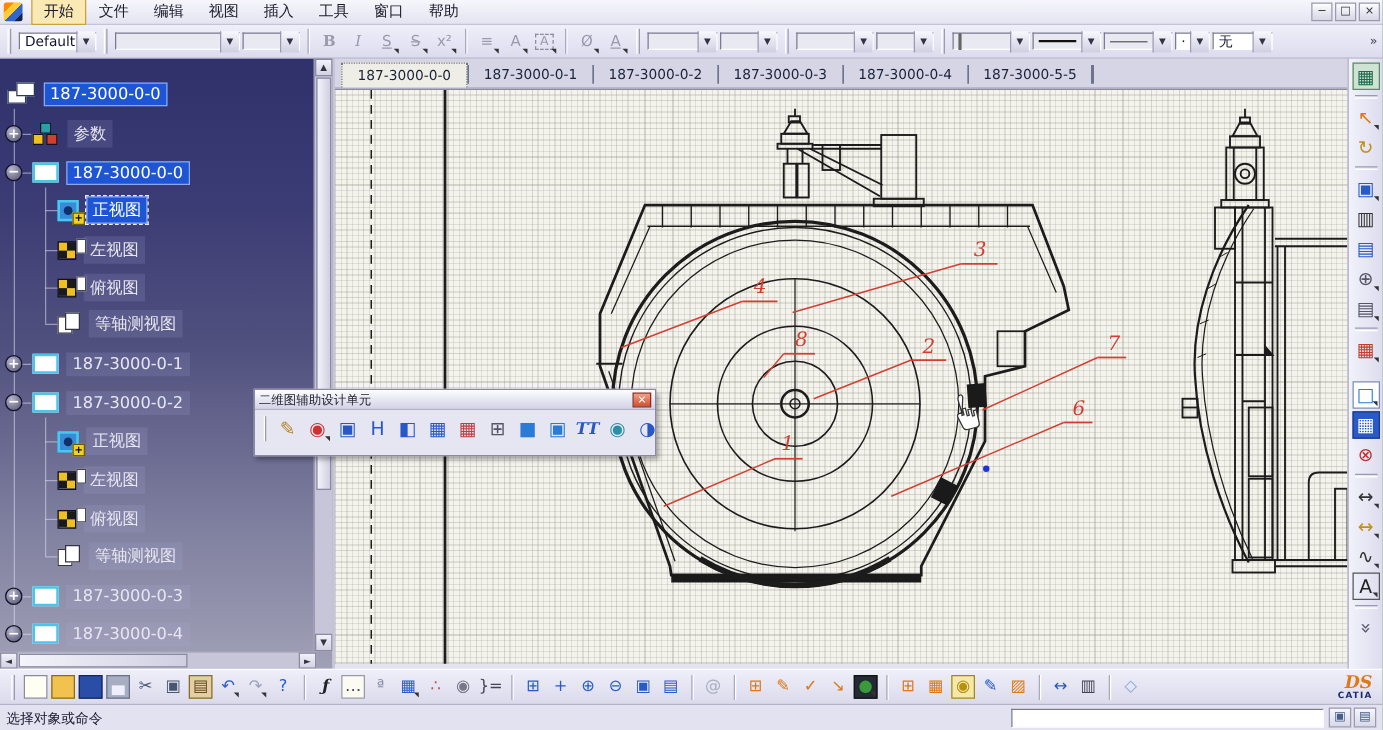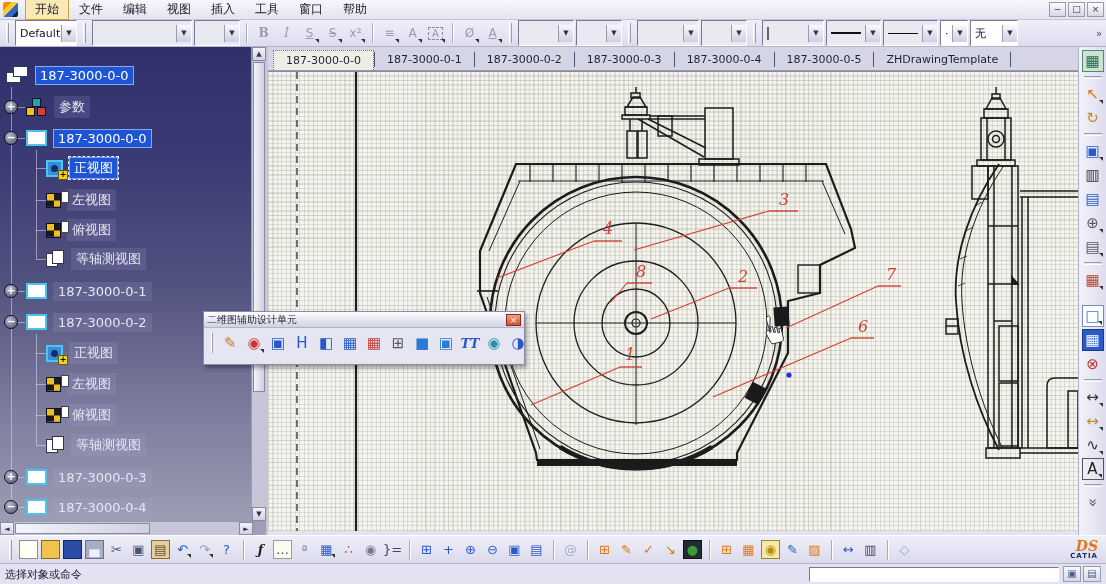--- a/index.html
+++ b/index.html
@@ -16,21 +16,21 @@
   .menu-item.active{background:#fae9b5;border-color:#c8a23c;}
   .win-controls{margin-left:auto;display:flex;gap:2px;padding-right:2px;}
   .win-btn{width:17px;height:15px;text-align:center;font-size:9px;line-height:13px;color:#333;
            background:linear-gradient(#fdfdfe,#d6d6e6);border:1px solid #9a9ab2;}
 
   
   .fmt-bar{position:absolute;top:20px;left:0;right:0;height:27px;display:flex;align-items:center;gap:2px;
            background:linear-gradient(#efeffa,#dcdcee);border-bottom:1px solid #b2b2c8;padding-left:2px;}
   .grip{width:3px;height:20px;border-left:1px solid #fff;border-right:1px solid #9a9ab2;margin:0 4px;}
   .vsep{width:1px;height:20px;background:#a8a8c0;box-shadow:1px 0 0 #fff;margin:0 4px;}
-  .combo{height:26px;display:flex;align-items:center;background:#fff;
+  .combo{height:14px;display:flex;align-items:center;background:#fff;
          border:1px solid;border-color:#7a7a92 #fdfdff #fdfdff #7a7a92;font-size:11px;color:#101030;}
   .combo.off{background:#e9e9f1;}
   .combo .val{flex:1;padding:0 4px;white-space:nowrap;overflow:hidden;}
   .combo .arrow{width:15px;height:17px;border-left:1px solid #9a9ab2;text-align:center;font-size:7px;
                 line-height:16px;color:#334;background:linear-gradient(#f8f8ff,#cfcfe2);}
   .tbtn{width:21px;height:21px;position:relative;display:flex;align-items:center;justify-content:center;
         font-size:12px;color:#445;}
   .tbtn.dis{color:#9a9aad;}
   .tbtn.b{font-weight:bold;font-family:"DejaVu Serif",serif;}
   .tbtn.i{font-style:italic;font-family:"DejaVu Serif",serif;}
@@ -394,23 +394,22 @@
       <span class="sheet-tab active">187-3000-0-0</span>
       <span class="tabsep"></span>
       <span class="sheet-tab">187-3000-0-1</span>
       <span class="tabsep"></span>
       <span class="sheet-tab">187-3000-0-2</span>
       <span class="tabsep"></span>
       <span class="sheet-tab">187-3000-0-3</span>
       <span class="tabsep"></span>
       <span class="sheet-tab">187-3000-0-4</span>
       <span class="tabsep"></span>
-      <span class="sheet-tab">187-3000-0-5</span>
+      <span class="sheet-tab">187-3000-5-5</span>
       <span class="tabsep"></span>
-      <span class="sheet-tab">ZHDrawingTemplate</span>
       <span class="tabsep"></span>
     </div>
 
   <div id="canvas">
     <svg width="810" height="460" viewBox="268 71 810 460">
       <g stroke="#1c1c1c" fill="none" stroke-width="1.5">
 
         <g>
           <path d="M297,71 V531" stroke-width="1.2" stroke-dasharray="7 5"></path>
           <path d="M356,71 V531" stroke-width="2.2"></path>

